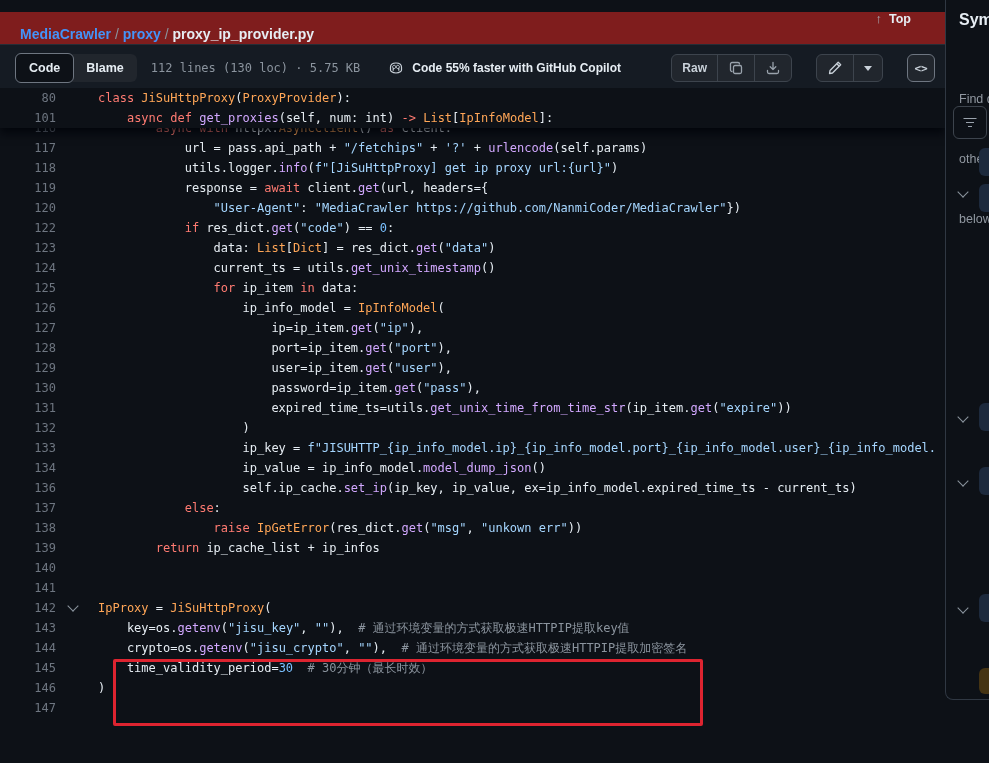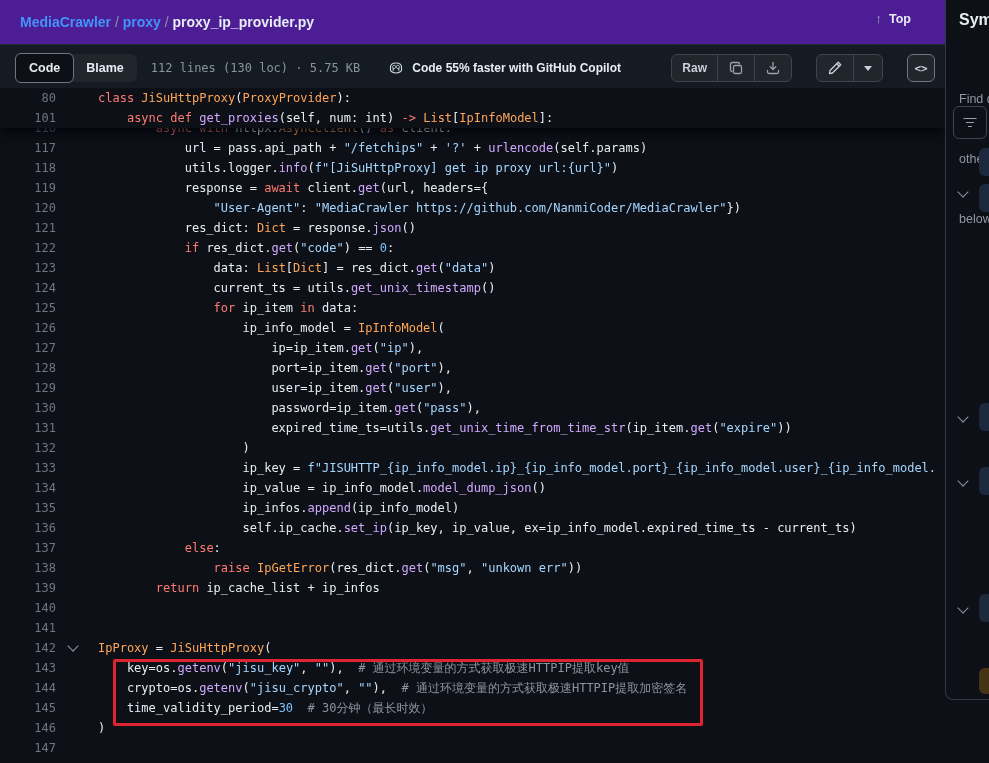--- a/index.html
+++ b/index.html
@@ -3,21 +3,21 @@
 <meta charset="utf-8">
 <style>
   html,body{margin:0;padding:0;}
   body{
     width:989px;height:763px;overflow:hidden;position:relative;
     background:#0d1117;
     font-family:"Liberation Sans","DejaVu Sans",sans-serif;
     -webkit-font-smoothing:antialiased;
   }
   
-  .crumb-bar{position:absolute;left:0;top:0;width:945px;height:44px;background:#4c1d95;
+  .crumb-bar{position:absolute;left:0;top:12px;width:945px;height:44px;background:#7f1d1d;
     display:flex;align-items:center;padding-left:20px;box-sizing:border-box;}
   .crumb{font-size:14px;font-weight:600;white-space:pre;}
   .crumb a{text-decoration:none;cursor:pointer;}
   .crumb .lnk{color:#4493f8;}
   .crumb .sep{color:#8b949e;font-weight:400;}
   .crumb .file{color:#e6edf3;font-weight:700;}
   .top-btn{position:absolute;right:78px;top:11px;display:flex;align-items:center;gap:7px;
     color:#e6edf3;font-size:12.5px;font-weight:600;cursor:pointer;}
   .top-btn .arrow{color:#aab2bb;font-size:13px;font-weight:400;}
   
@@ -134,35 +134,33 @@
   </div>
 </div>
 
 <div class="code-pane">
   <div class="rows" id="code-rows">
       <div class="code-row"><span class="ln">116</span><span class="fold-slot"></span><span class="lc"><span class="tk-p">        </span><span class="tk-k">async</span><span class="tk-p"> </span><span class="tk-k">with</span><span class="tk-p"> httpx.</span><span class="tk-e">AsyncClient</span><span class="tk-p">() </span><span class="tk-k">as</span><span class="tk-p"> client:</span></span></div>
       <div class="code-row"><span class="ln">117</span><span class="fold-slot"></span><span class="lc"><span class="tk-p">            url = pass.api_path + </span><span class="tk-s">"/fetchips"</span><span class="tk-p"> + </span><span class="tk-s">'?'</span><span class="tk-p"> + </span><span class="tk-f">urlencode</span><span class="tk-p">(self.params)</span></span></div>
       <div class="code-row"><span class="ln">118</span><span class="fold-slot"></span><span class="lc"><span class="tk-p">            utils.logger.</span><span class="tk-f">info</span><span class="tk-p">(</span><span class="tk-s">f"[JiSuHttpProxy] get ip proxy url:{url}"</span><span class="tk-p">)</span></span></div>
       <div class="code-row"><span class="ln">119</span><span class="fold-slot"></span><span class="lc"><span class="tk-p">            response = </span><span class="tk-k">await</span><span class="tk-p"> client.</span><span class="tk-f">get</span><span class="tk-p">(url, headers={</span></span></div>
       <div class="code-row"><span class="ln">120</span><span class="fold-slot"></span><span class="lc"><span class="tk-p">                </span><span class="tk-s">"User-Agent"</span><span class="tk-p">: </span><span class="tk-s">"MediaCrawler https://github.com/NanmiCoder/MediaCrawler"</span><span class="tk-p">})</span></span></div>
-      <div class="code-row"><span class="ln">121</span><span class="fold-slot"></span><span class="lc"><span class="tk-p">            res_dict: </span><span class="tk-e">Dict</span><span class="tk-p"> = response.</span><span class="tk-f">json</span><span class="tk-p">()</span></span></div>
       <div class="code-row"><span class="ln">122</span><span class="fold-slot"></span><span class="lc"><span class="tk-p">            </span><span class="tk-k">if</span><span class="tk-p"> res_dict.</span><span class="tk-f">get</span><span class="tk-p">(</span><span class="tk-s">"code"</span><span class="tk-p">) == </span><span class="tk-n">0</span><span class="tk-p">:</span></span></div>
       <div class="code-row"><span class="ln">123</span><span class="fold-slot"></span><span class="lc"><span class="tk-p">                data: </span><span class="tk-e">List</span><span class="tk-p">[</span><span class="tk-e">Dict</span><span class="tk-p">] = res_dict.</span><span class="tk-f">get</span><span class="tk-p">(</span><span class="tk-s">"data"</span><span class="tk-p">)</span></span></div>
       <div class="code-row"><span class="ln">124</span><span class="fold-slot"></span><span class="lc"><span class="tk-p">                current_ts = utils.</span><span class="tk-f">get_unix_timestamp</span><span class="tk-p">()</span></span></div>
       <div class="code-row"><span class="ln">125</span><span class="fold-slot"></span><span class="lc"><span class="tk-p">                </span><span class="tk-k">for</span><span class="tk-p"> ip_item </span><span class="tk-k">in</span><span class="tk-p"> data:</span></span></div>
       <div class="code-row"><span class="ln">126</span><span class="fold-slot"></span><span class="lc"><span class="tk-p">                    ip_info_model = </span><span class="tk-e">IpInfoModel</span><span class="tk-p">(</span></span></div>
       <div class="code-row"><span class="ln">127</span><span class="fold-slot"></span><span class="lc"><span class="tk-p">                        ip=ip_item.</span><span class="tk-f">get</span><span class="tk-p">(</span><span class="tk-s">"ip"</span><span class="tk-p">),</span></span></div>
       <div class="code-row"><span class="ln">128</span><span class="fold-slot"></span><span class="lc"><span class="tk-p">                        port=ip_item.</span><span class="tk-f">get</span><span class="tk-p">(</span><span class="tk-s">"port"</span><span class="tk-p">),</span></span></div>
       <div class="code-row"><span class="ln">129</span><span class="fold-slot"></span><span class="lc"><span class="tk-p">                        user=ip_item.</span><span class="tk-f">get</span><span class="tk-p">(</span><span class="tk-s">"user"</span><span class="tk-p">),</span></span></div>
       <div class="code-row"><span class="ln">130</span><span class="fold-slot"></span><span class="lc"><span class="tk-p">                        password=ip_item.</span><span class="tk-f">get</span><span class="tk-p">(</span><span class="tk-s">"pass"</span><span class="tk-p">),</span></span></div>
       <div class="code-row"><span class="ln">131</span><span class="fold-slot"></span><span class="lc"><span class="tk-p">                        expired_time_ts=utils.</span><span class="tk-f">get_unix_time_from_time_str</span><span class="tk-p">(ip_item.</span><span class="tk-f">get</span><span class="tk-p">(</span><span class="tk-s">"expire"</span><span class="tk-p">))</span></span></div>
       <div class="code-row"><span class="ln">132</span><span class="fold-slot"></span><span class="lc"><span class="tk-p">                    )</span></span></div>
       <div class="code-row"><span class="ln">133</span><span class="fold-slot"></span><span class="lc"><span class="tk-p">                    ip_key = </span><span class="tk-s">f"JISUHTTP_{ip_info_model.ip}_{ip_info_model.port}_{ip_info_model.user}_{ip_info_model.</span></span></div>
       <div class="code-row"><span class="ln">134</span><span class="fold-slot"></span><span class="lc"><span class="tk-p">                    ip_value = ip_info_model.</span><span class="tk-f">model_dump_json</span><span class="tk-p">()</span></span></div>
-      <div class="code-row"><span class="ln">135</span><span class="fold-slot"></span><span class="lc"><span class="tk-p">                    ip_infos.</span><span class="tk-f">append</span><span class="tk-p">(ip_info_model)</span></span></div>
       <div class="code-row"><span class="ln">136</span><span class="fold-slot"></span><span class="lc"><span class="tk-p">                    self.ip_cache.</span><span class="tk-f">set_ip</span><span class="tk-p">(ip_key, ip_value, ex=ip_info_model.expired_time_ts - current_ts)</span></span></div>
       <div class="code-row"><span class="ln">137</span><span class="fold-slot"></span><span class="lc"><span class="tk-p">            </span><span class="tk-k">else</span><span class="tk-p">:</span></span></div>
       <div class="code-row"><span class="ln">138</span><span class="fold-slot"></span><span class="lc"><span class="tk-p">                </span><span class="tk-k">raise</span><span class="tk-p"> </span><span class="tk-e">IpGetError</span><span class="tk-p">(res_dict.</span><span class="tk-f">get</span><span class="tk-p">(</span><span class="tk-s">"msg"</span><span class="tk-p">, </span><span class="tk-s">"unkown err"</span><span class="tk-p">))</span></span></div>
       <div class="code-row"><span class="ln">139</span><span class="fold-slot"></span><span class="lc"><span class="tk-p">        </span><span class="tk-k">return</span><span class="tk-p"> ip_cache_list + ip_infos</span></span></div>
       <div class="code-row"><span class="ln">140</span><span class="fold-slot"></span><span class="lc"></span></div>
       <div class="code-row"><span class="ln">141</span><span class="fold-slot"></span><span class="lc"></span></div>
       <div class="code-row"><span class="ln">142</span><span class="fold-slot"><span class="chev gutter-chev"></span></span><span class="lc"><span class="tk-e">IpProxy</span><span class="tk-p"> = </span><span class="tk-e">JiSuHttpProxy</span><span class="tk-p">(</span></span></div>
       <div class="code-row"><span class="ln">143</span><span class="fold-slot"></span><span class="lc"><span class="tk-p">    key=os.</span><span class="tk-f">getenv</span><span class="tk-p">(</span><span class="tk-s">"jisu_key"</span><span class="tk-p">, </span><span class="tk-s">""</span><span class="tk-p">),  </span><span class="tk-c"># 通过环境变量的方式获取极速HTTPIP提取key值</span></span></div>
       <div class="code-row"><span class="ln">144</span><span class="fold-slot"></span><span class="lc"><span class="tk-p">    crypto=os.</span><span class="tk-f">getenv</span><span class="tk-p">(</span><span class="tk-s">"jisu_crypto"</span><span class="tk-p">, </span><span class="tk-s">""</span><span class="tk-p">),  </span><span class="tk-c"># 通过环境变量的方式获取极速HTTPIP提取加密签名</span></span></div>
       <div class="code-row"><span class="ln">145</span><span class="fold-slot"></span><span class="lc"><span class="tk-p">    time_validity_period=</span><span class="tk-n">30</span><span class="tk-p">  </span><span class="tk-c"># 30分钟（最长时效）</span></span></div>

